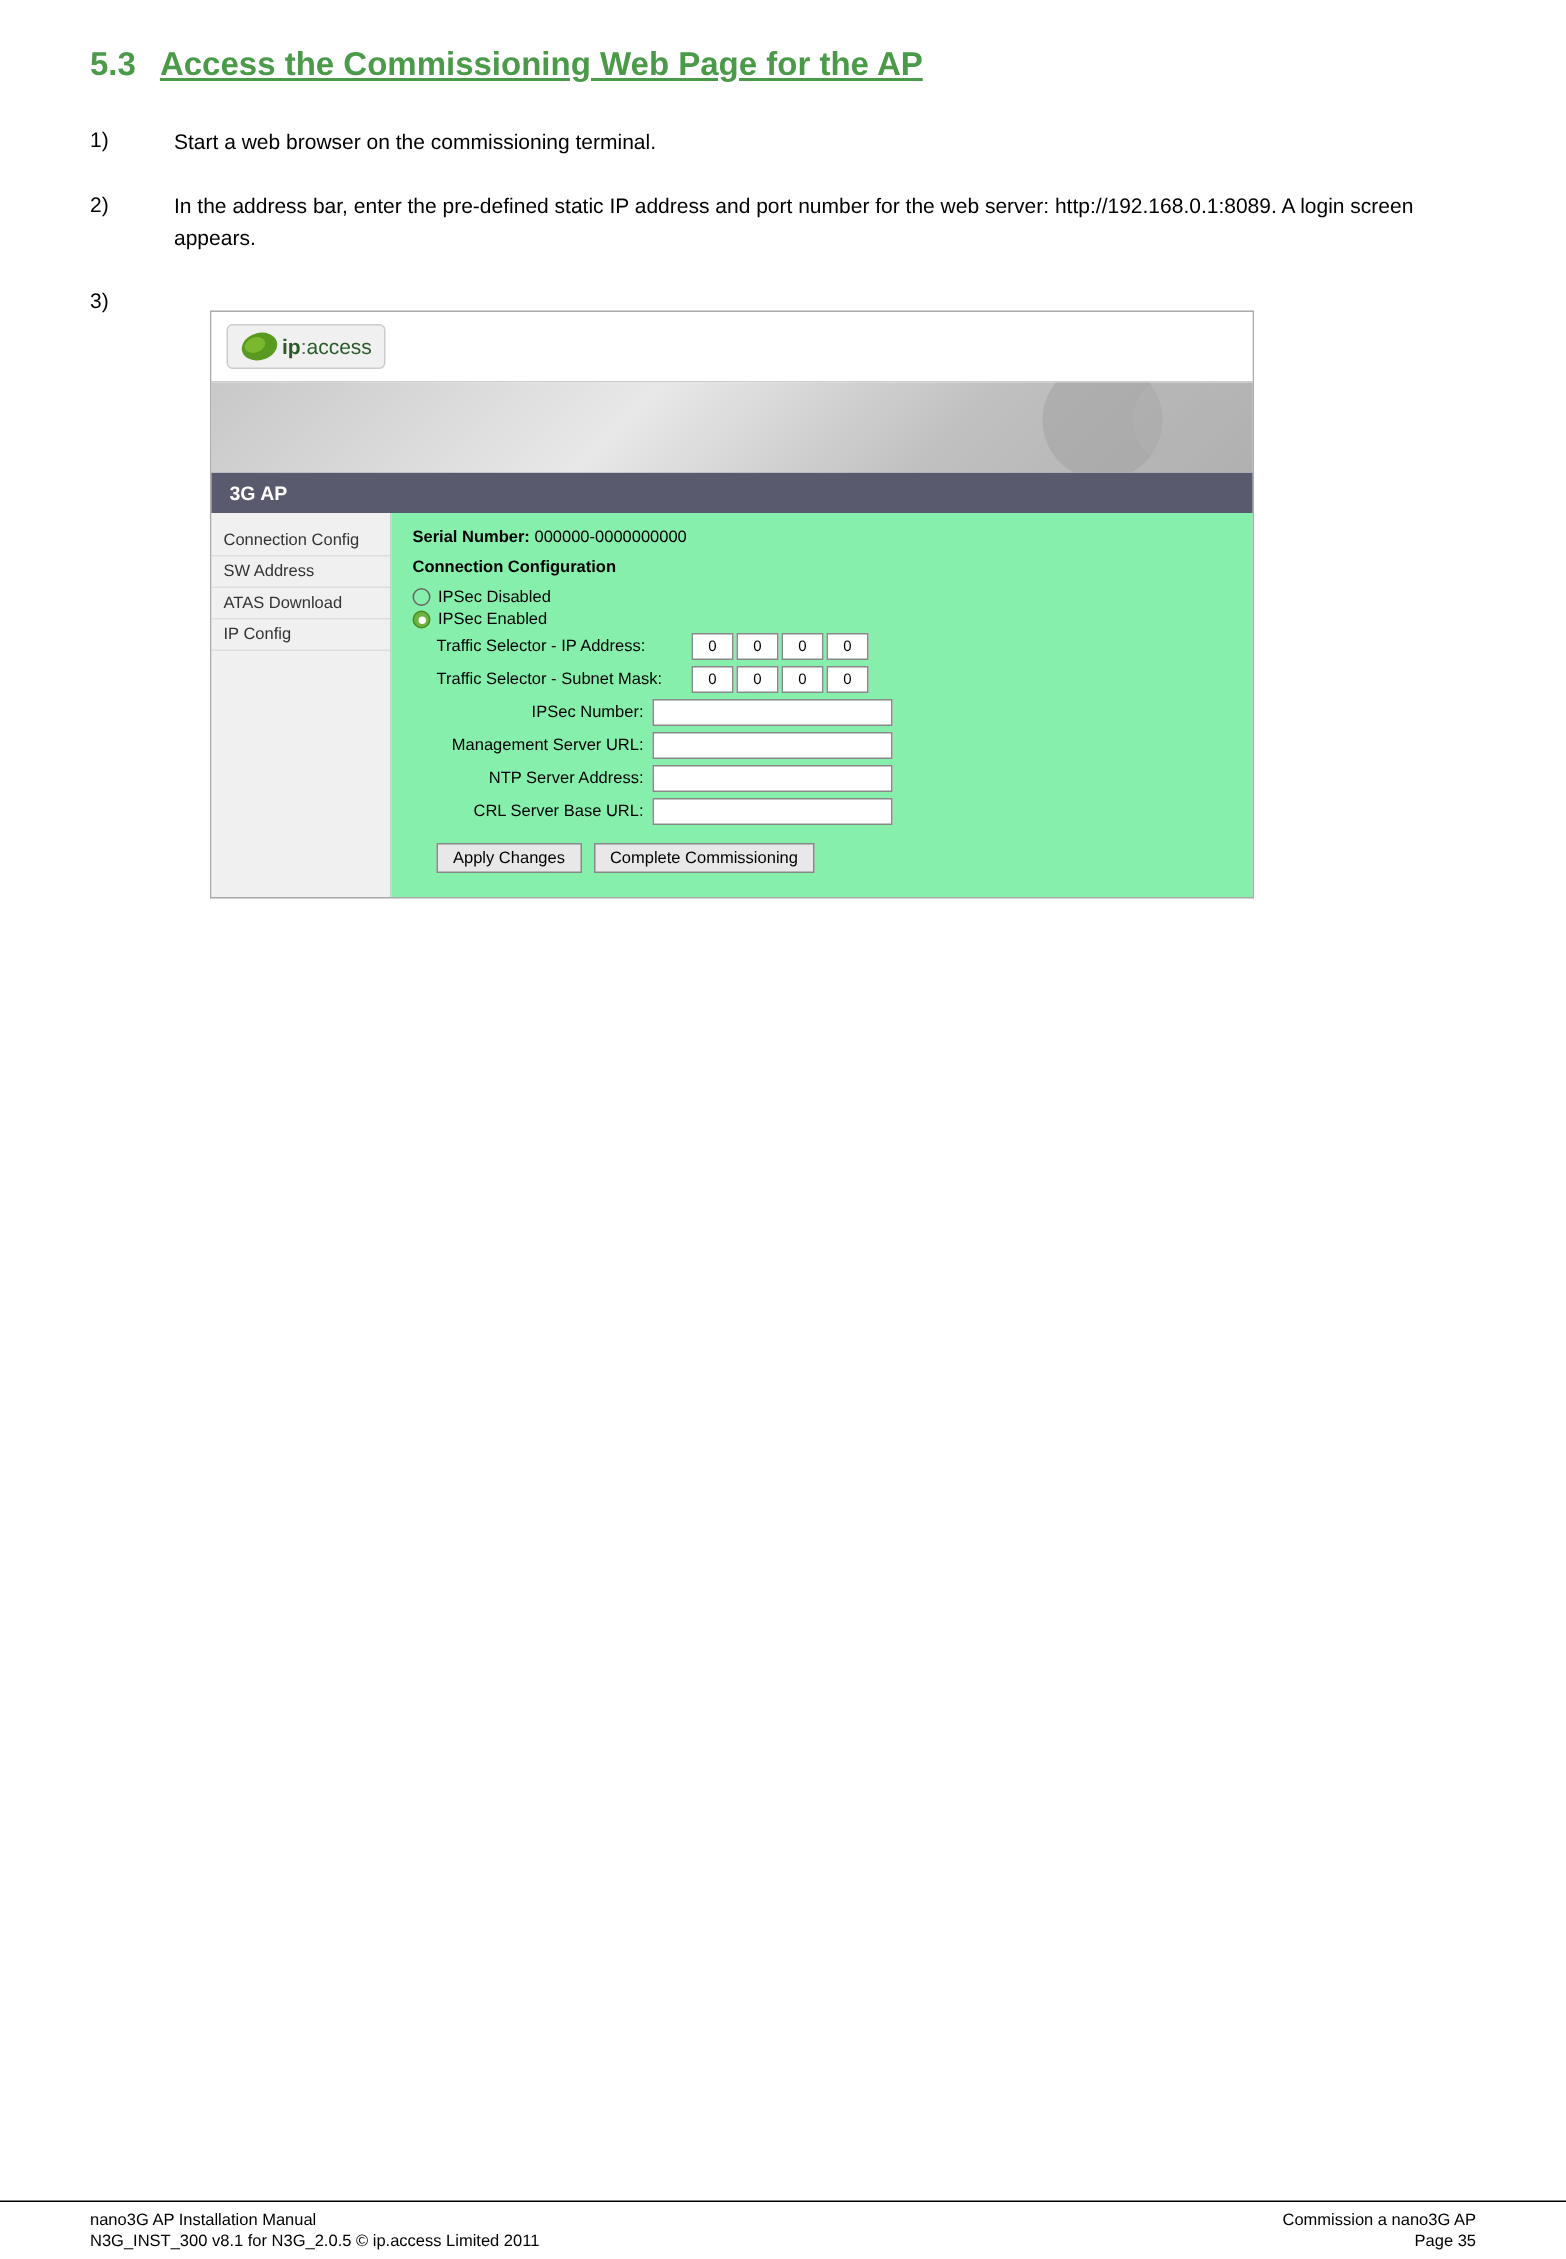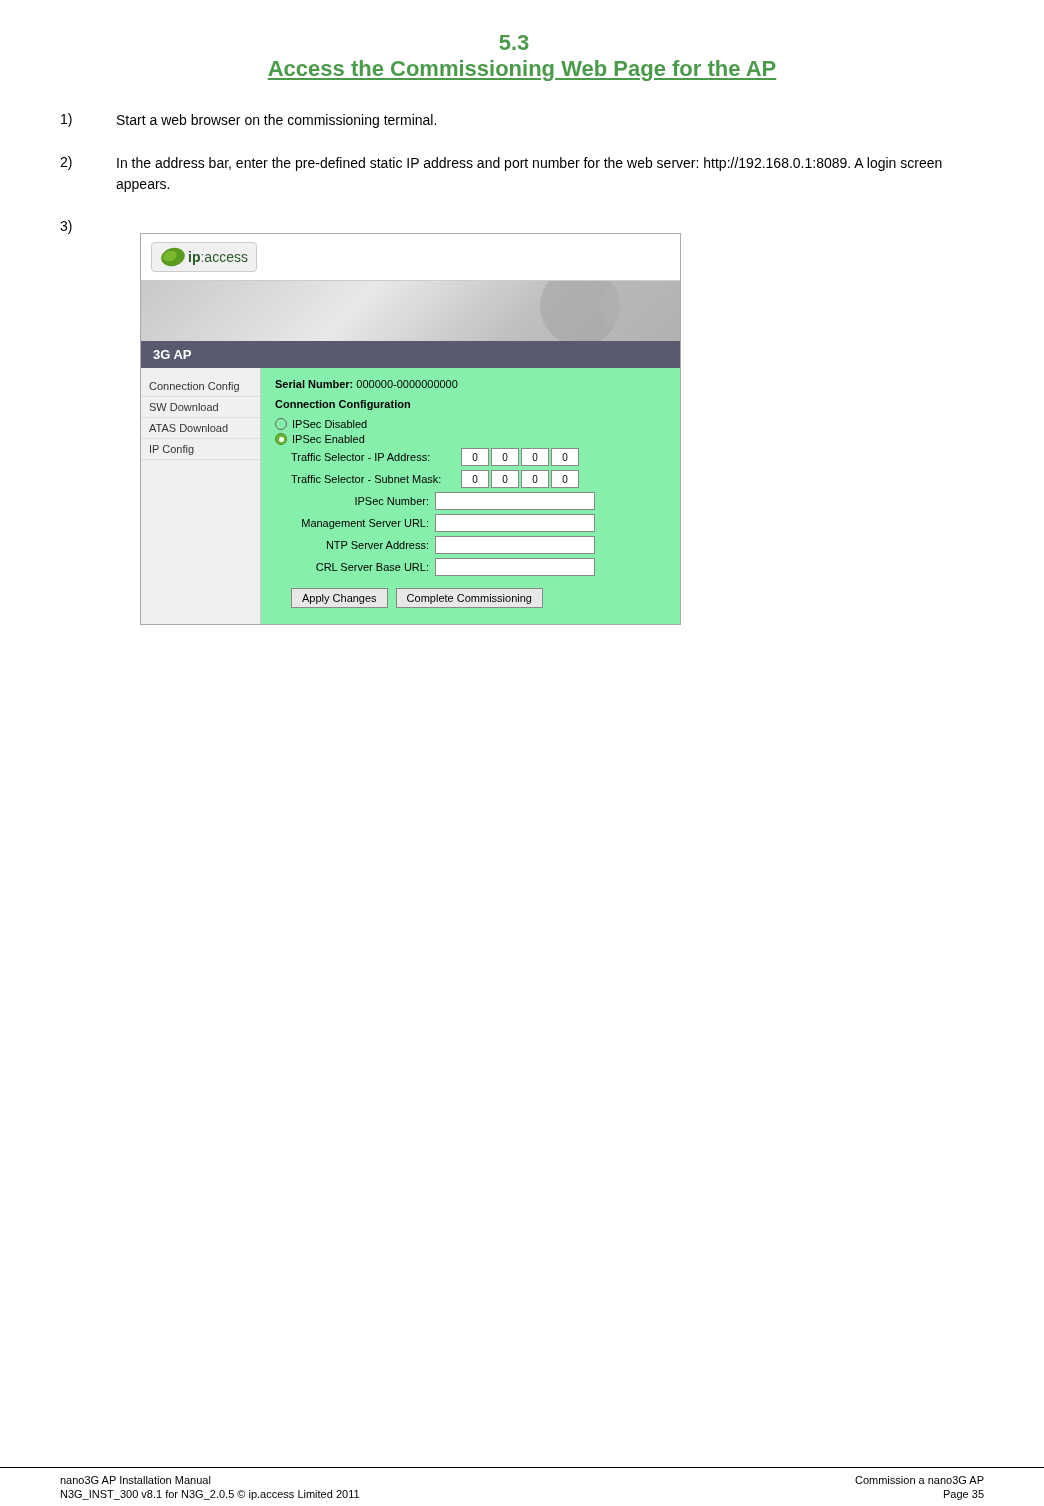--- a/index.html
+++ b/index.html
@@ -16,24 +16,23 @@
     .page-container {
       width: 1044px;
       min-height: 1506px;
       padding: 30px 60px 40px 60px;
       display: flex;
       flex-direction: column;
     }
 
     .page-header {
       display: flex;
-      align-items: center;
+      align-items: flex-end;
       margin-bottom: 24px;
       padding-bottom: 4px;
-      flex-direction: column;
     }
 
     .section-number {
       font-size: 22px;
       font-weight: bold;
       color: #4a9a4a;
       margin-right: 16px;
       white-space: nowrap;
     }
 
@@ -69,21 +68,21 @@
       line-height: 1.5;
       flex: 1;
       margin-left: 16px;
     }
 
     .screenshot-container {
       margin-left: 40px;
       margin-top: 16px;
       margin-bottom: 10px;
       border: 1px solid #aaa;
-      width: 541px;
+      width: 696px;
       background: #f5f5f5;
       padding: 0;
     }
 
     .screenshot-header {
       display: flex;
       align-items: center;
       padding: 8px 10px;
       background: #fff;
       border-bottom: 1px solid #ccc;
@@ -366,21 +365,21 @@
             <span>3G AP</span>
           </div>
 
           <div class="main-content-area">
 
             <div class="sidebar">
               <div class="sidebar-item">
                 <span>Connection Config</span>
               </div>
               <div class="sidebar-item">
-                <span>SW Download</span>
+                <span>SW Address</span>
               </div>
               <div class="sidebar-item">
                 <span>ATAS Download</span>
               </div>
               <div class="sidebar-item">
                 <span>IP Config</span>
               </div>
             </div>
 
             <div class="main-form">

